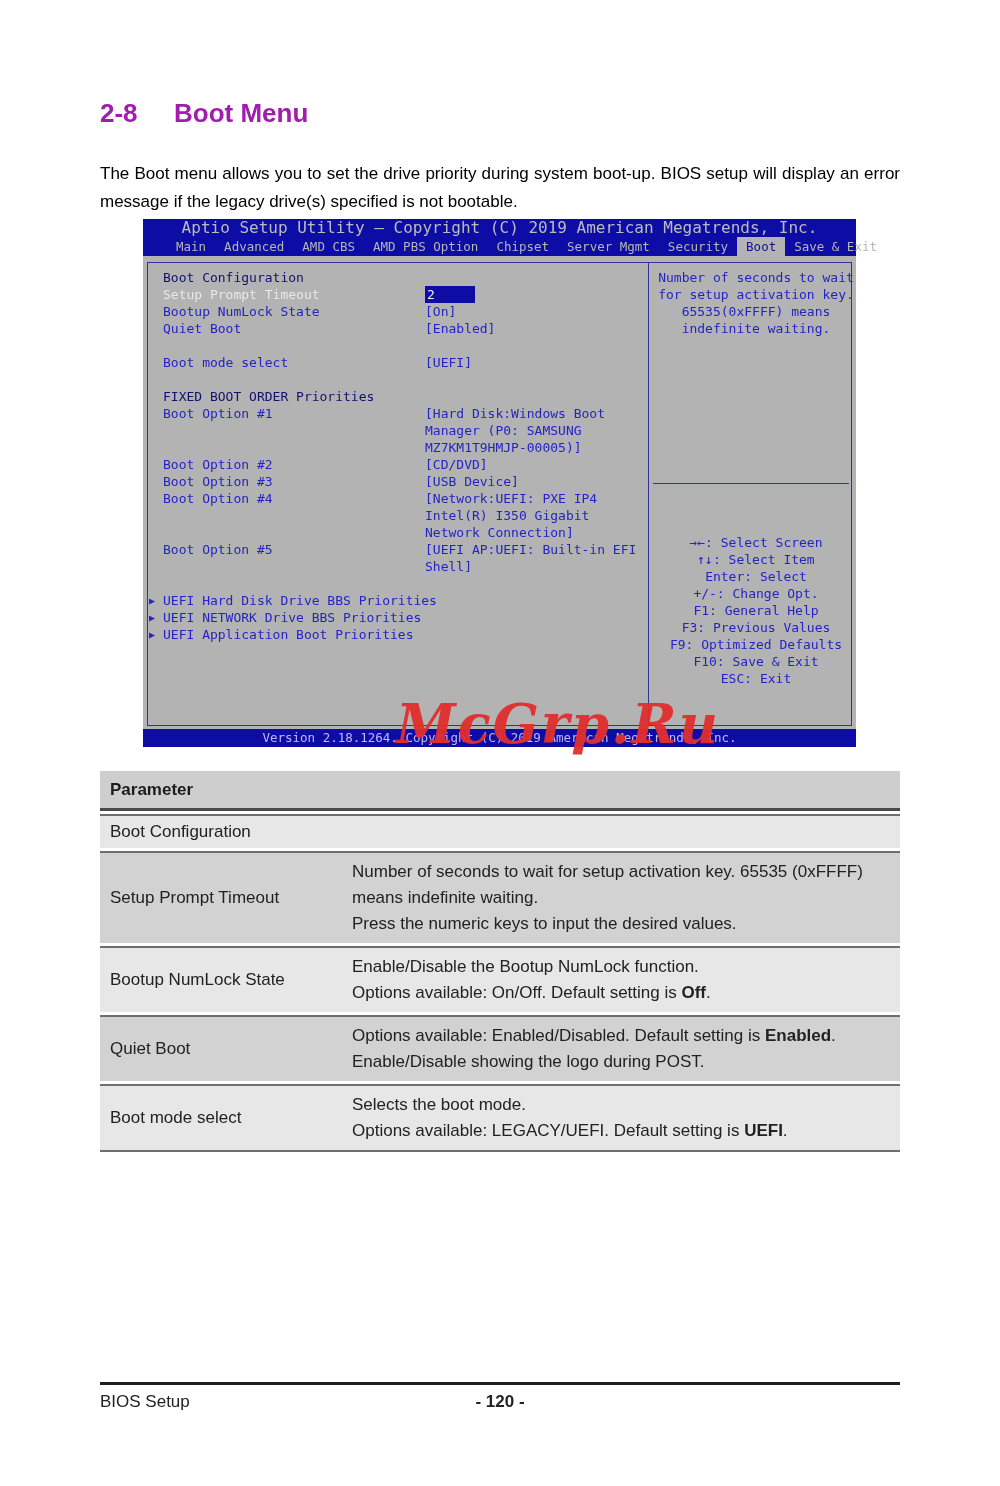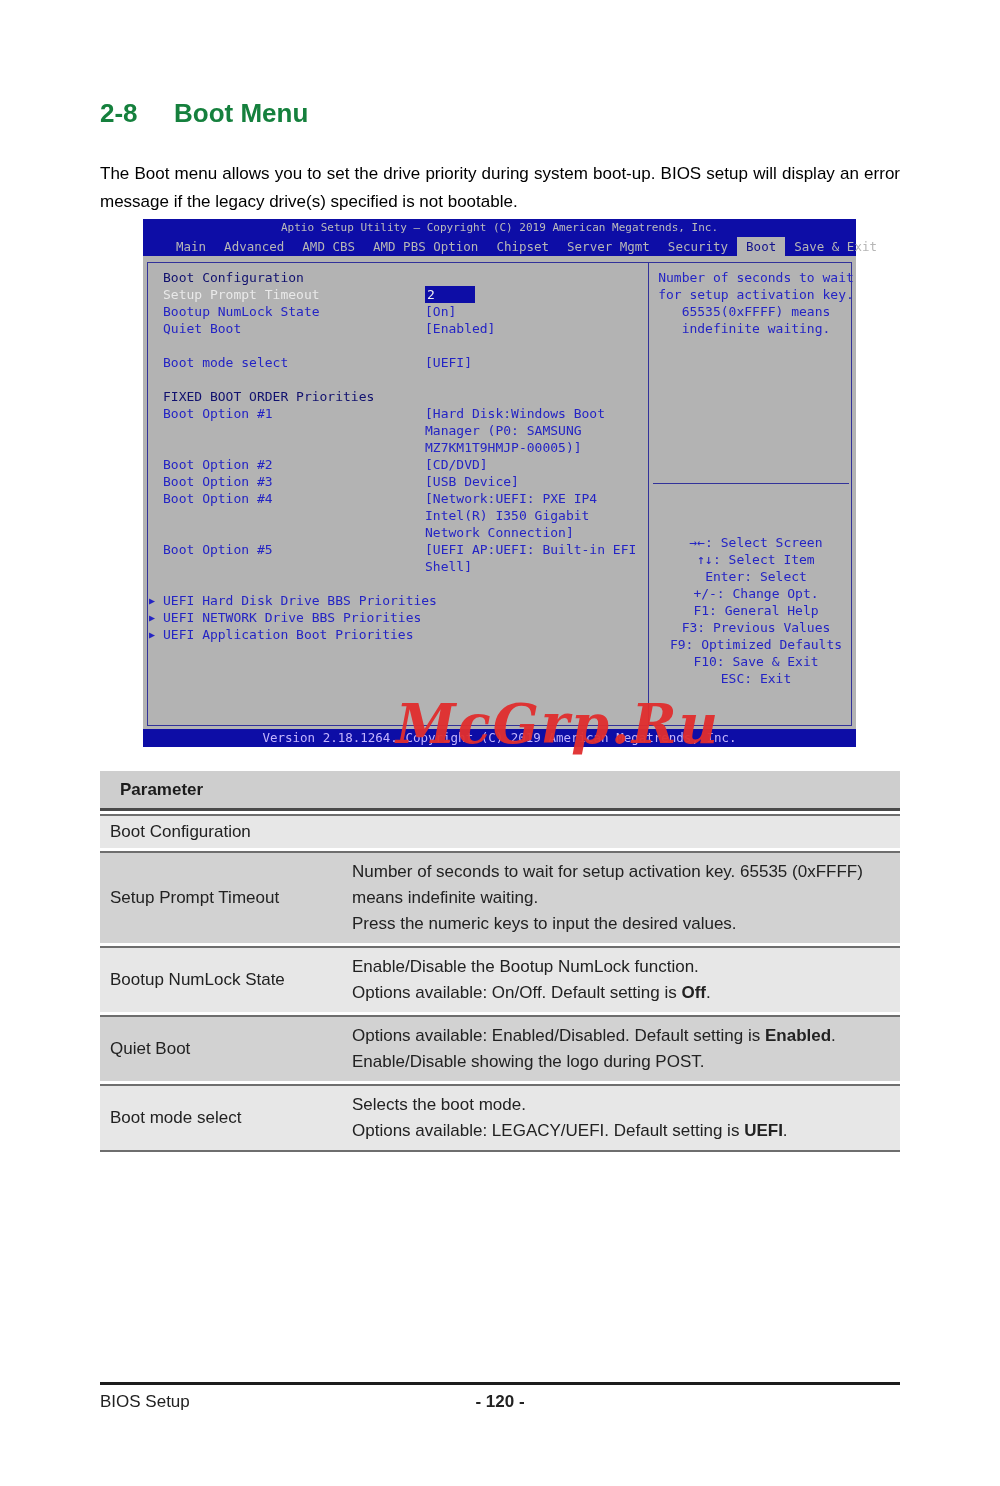--- a/index.html
+++ b/index.html
@@ -1,29 +1,29 @@
 <!DOCTYPE html>
 <html><head>
 <meta charset="utf-8">
 <style>
   html,body{margin:0;padding:0;background:#fff;}
   .page{position:relative;width:1000px;height:1486px;background:#ffffff;overflow:hidden;
         font-family:"Liberation Sans", sans-serif;color:#1c1c1c;}
 
   
-  .heading{position:absolute;left:100px;top:98px;font-size:26px;font-weight:bold;color:#15803d;}
+  .heading{position:absolute;left:100px;top:98px;font-size:26px;font-weight:bold;color:#a21caf;}
   .heading .hnum{display:inline-block;width:74px;}
   .intro{position:absolute;left:100px;top:143px;width:800px;font-size:17px;line-height:28px;
          text-align:justify;color:#000000;}
 
   
   .bios{position:absolute;left:143px;top:219px;width:713px;height:528px;
         font-family:"DejaVu Sans Mono", monospace;font-size:13px;}
   .bios-title{height:18px;line-height:18px;background:#0d0da6;color:#bcbcbc;text-align:center;
-              font-size:11px;white-space:pre;}
+              font-size:16px;white-space:pre;}
   .bios-menu{height:19px;line-height:19px;background:#0d0da6;color:#b6b6b6;display:flex;
              padding-left:24px;font-size:12.5px;}
   .bios-menu .tab{padding:0 9px;white-space:pre;}
   .bios-menu .tab.selected{background:#b3b3b3;color:#12128c;}
   .bios-body{position:relative;height:473px;background:#b3b3b3;}
   .frame{position:absolute;left:4px;right:4px;top:6px;bottom:3px;border:1px solid #32329a;}
   .vdiv{position:absolute;left:505px;top:6px;bottom:3px;width:1px;background:#32329a;}
   .left-lines{position:absolute;left:6px;top:13px;width:498px;}
   .line{height:17px;line-height:17px;position:relative;padding-left:14px;white-space:pre;}
   .lbl,.val{color:#2424c4;}
@@ -41,21 +41,21 @@
 
   
   .watermark{position:absolute;left:396px;top:692px;z-index:6;
              font-family:"DejaVu Serif", serif;font-style:italic;font-weight:bold;
              font-size:54px;color:#e12e2e;letter-spacing:2px;opacity:.95;}
 
   
   .ptable{position:absolute;left:100px;top:771px;width:800px;font-size:17px;}
   .thead{display:grid;grid-template-columns:252px 1fr;height:37px;align-items:center;
          background:#cecece;font-weight:bold;border-bottom:3px solid #4a4a4a;}
-  .thead .hcell{padding-left:20px;}
+  .thead .hcell{padding-left:10px;}
   .thead .hcell.h2{padding-left:0;}
   .trow{display:grid;grid-template-columns:252px 1fr;margin-top:3px;border-top:2px solid #6e6e6e;
         padding:6px 0;}
   .tbody .trow:nth-child(odd){background:#e7e7e7;}
   .tbody .trow:nth-child(even){background:#d2d2d2;}
   .tbody .trow:last-child{border-bottom:2px solid #6e6e6e;}
   .pcell{align-self:center;padding-left:10px;line-height:20px;color:#222;}
   .dcell{color:#222;}
   .dline{line-height:26px;}
   .dline .b{font-weight:bold;}

